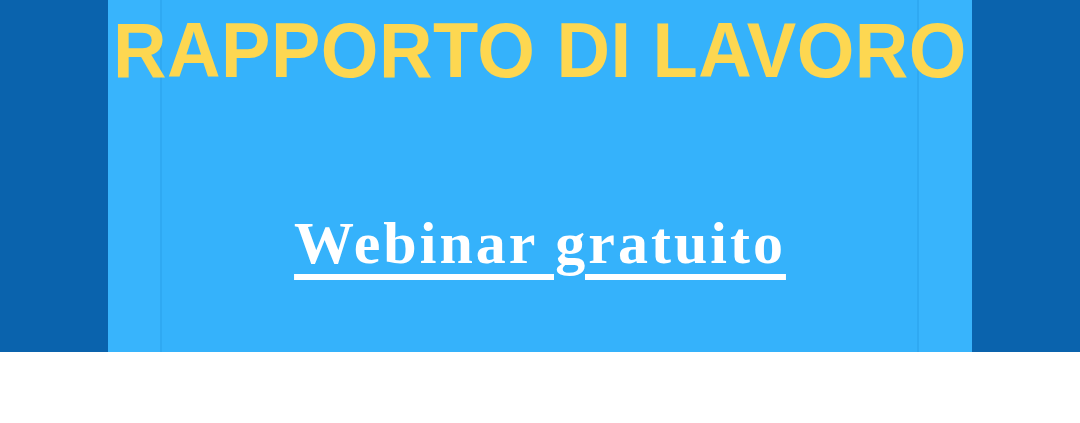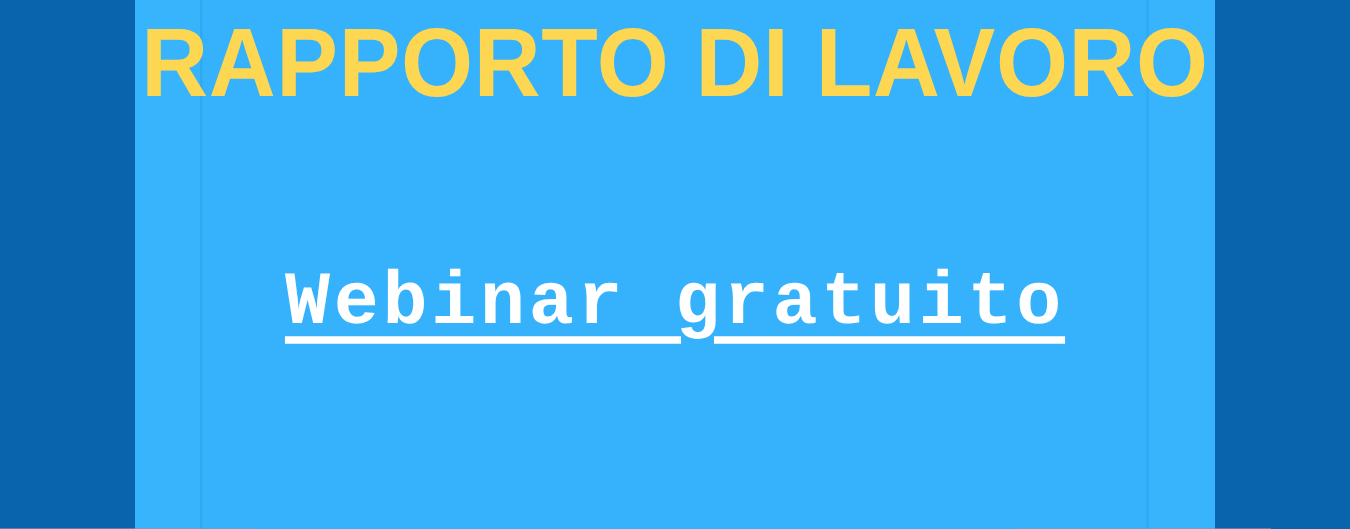--- a/index.html
+++ b/index.html
@@ -4,23 +4,23 @@
 <style>
   html, body {
     margin: 0;
     padding: 0;
     background: #ffffff;
   }
 
   #slide {
     position: relative;
     width: 1080px;
-    height: 423px;
+    height: 352px;
     overflow: hidden;
-    background: #be185d;
+    background: #4d7c0f;
     font-family: "Liberation Sans", "DejaVu Sans", sans-serif;
   }
 
   
   .band-dark-left {
     position: absolute;
     left: 0;
     top: 0;
     width: 108px;
     height: 423px;
@@ -96,21 +96,21 @@
     left: 0;
     top: 206px;
     width: 1080px;
     text-align: center;
   }
 
   .subtitle {
     display: inline-block;
     position: relative;
     color: #ffffff;
-    font-family: Liberation Mono, monospace;
+    font-family: Liberation Serif, serif;
     font-size: 60px;
     font-weight: bold;
     line-height: 74px;
     letter-spacing: 3px;
     white-space: nowrap;
     text-decoration: underline;
     text-decoration-thickness: 6px;
     text-underline-offset: 11px;
     text-decoration-skip-ink: auto;
   }

